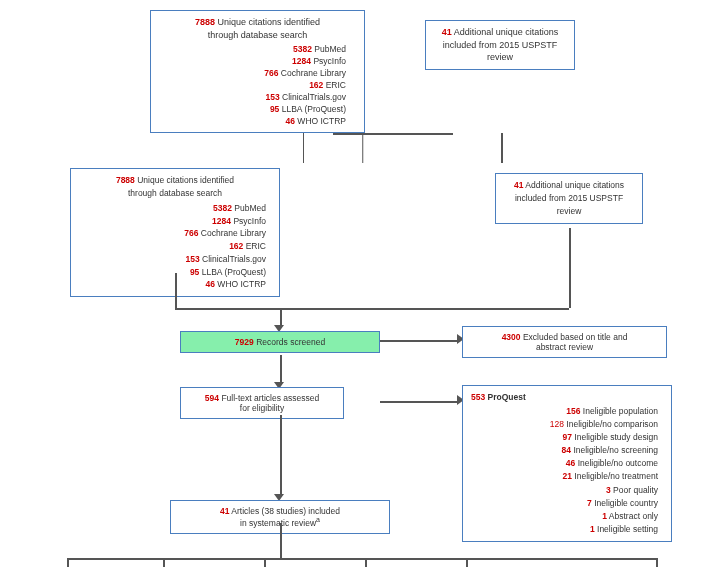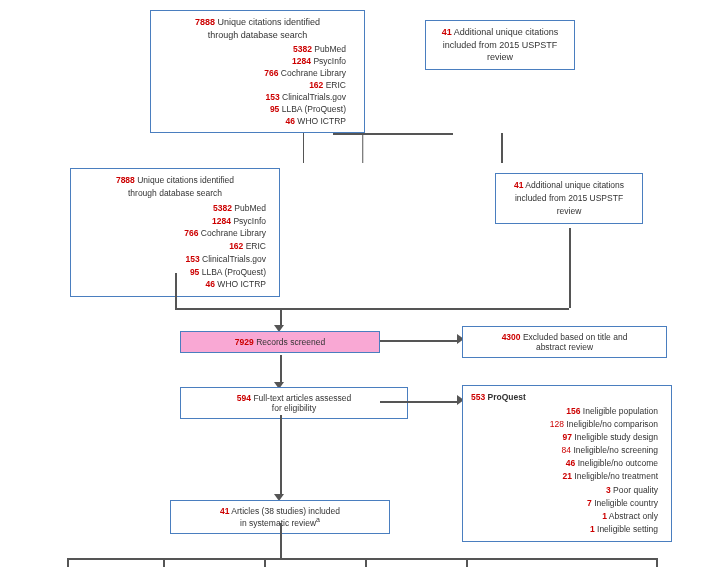--- a/index.html
+++ b/index.html
@@ -106,54 +106,54 @@
   <div style="position:absolute; left:165px; top:145px; width:105px; height:1.5px; background:#555;"></div>
 
   <div style="position:absolute; left:559px; top:65px; width:1.5px; height:80px; background:#555;"></div>
 
   <div style="position:absolute; left:270px; top:145px; width:289px; height:1.5px; background:#555;"></div>
 
   <div style="position:absolute; left:270px; top:145px; width:1.5px; height:20px; background:#555;"></div>
 
   <div style="position:absolute; left:264px; top:162px; border-left:5px solid transparent; border-right:5px solid transparent; border-top:7px solid #555;"></div>
 
-  <div style="position:absolute; left:170px; top:168px; width:200px; border:1.5px solid #4a7ebf; padding:5px 8px; text-align:center; background:#f9a8d4; font-size:8.5px;">
+  <div style="position:absolute; left:170px; top:168px; width:200px; border:1.5px solid #4a7ebf; padding:5px 8px; text-align:center; background:#86efac; font-size:8.5px;">
     <span style="color:#cc0000;font-weight:bold;">7929</span>
     <span>Records screened</span>
   </div>
 
   <div style="position:absolute; left:370px; top:177px; width:80px; height:1.5px; background:#555;"></div>
   <div style="position:absolute; left:447px; top:171px; border-left:7px solid #555; border-top:5px solid transparent; border-bottom:5px solid transparent;"></div>
 
   <div style="position:absolute; left:452px; top:163px; width:205px; border:1.5px solid #4a7ebf; padding:5px 8px; text-align:center; background:#fff; font-size:8.5px;">
     <span style="color:#cc0000;font-weight:bold;">4300</span>
     <span> <span>Excluded based on title and</span><br><span>abstract review</span></span>
   </div>
 
   <div style="position:absolute; left:270px; top:192px; width:1.5px; height:30px; background:#555;"></div>
   <div style="position:absolute; left:264px; top:219px; border-left:5px solid transparent; border-right:5px solid transparent; border-top:7px solid #555;"></div>
 
-  <div style="position:absolute; left:170px; top:224px; width:228px; border:1.5px solid #4a7ebf; padding:5px 8px; text-align:center; background:#fff; font-size:8.5px;">
+  <div style="position:absolute; left:170px; top:224px; width:164px; border:1.5px solid #4a7ebf; padding:5px 8px; text-align:center; background:#fff; font-size:8.5px;">
     <span style="color:#cc0000;font-weight:bold;">594</span>
     <span> <span>Full-text articles assessed</span><br><span>for eligibility</span></span>
   </div>
 
   <div style="position:absolute; left:370px; top:238px; width:80px; height:1.5px; background:#555;"></div>
   <div style="position:absolute; left:447px; top:232px; border-left:7px solid #555; border-top:5px solid transparent; border-bottom:5px solid transparent;"></div>
 
   <div style="position:absolute; left:452px; top:222px; width:210px; border:1.5px solid #4a7ebf; padding:5px 8px; text-align:left; background:#fff; font-size:8.5px; line-height:1.55;">
     <div style="text-align:left;">
       <span style="color:#cc0000;font-weight:bold;">553</span>
       <span style="font-weight:bold;">ProQuest</span>
     </div>
     <div style="text-align:right; padding-right:5px;" id="excluded-items">
         <div><span style="color:#cc0000;font-weight:bold;">156</span> Ineligible population</div>
         <div><span style="color:#cc0000;font-weight:normal;">128</span> Ineligible/no comparison</div>
         <div><span style="color:#cc0000;font-weight:bold;">97</span> Ineligible study design</div>
-        <div><span style="color:#cc0000;font-weight:normal;">84</span> Ineligible/no screening</div>
+        <div><span style="color:#cc0000;font-weight:bold;">84</span> Ineligible/no screening</div>
         <div><span style="color:#cc0000;font-weight:bold;">46</span> Ineligible/no outcome</div>
         <div><span style="color:#cc0000;font-weight:bold;">21</span> Ineligible/no treatment</div>
         <div><span style="color:#cc0000;font-weight:bold;">3</span> Poor quality</div>
         <div><span style="color:#cc0000;font-weight:bold;">7</span> Ineligible country</div>
         <div><span style="color:#cc0000;font-weight:bold;">1</span> Abstract only</div>
         <div><span style="color:#cc0000;font-weight:bold;">1</span> Ineligible setting</div>
       </div>
   </div>
 
   <div style="position:absolute; left:270px; top:252px; width:1.5px; height:82px; background:#555;"></div>

